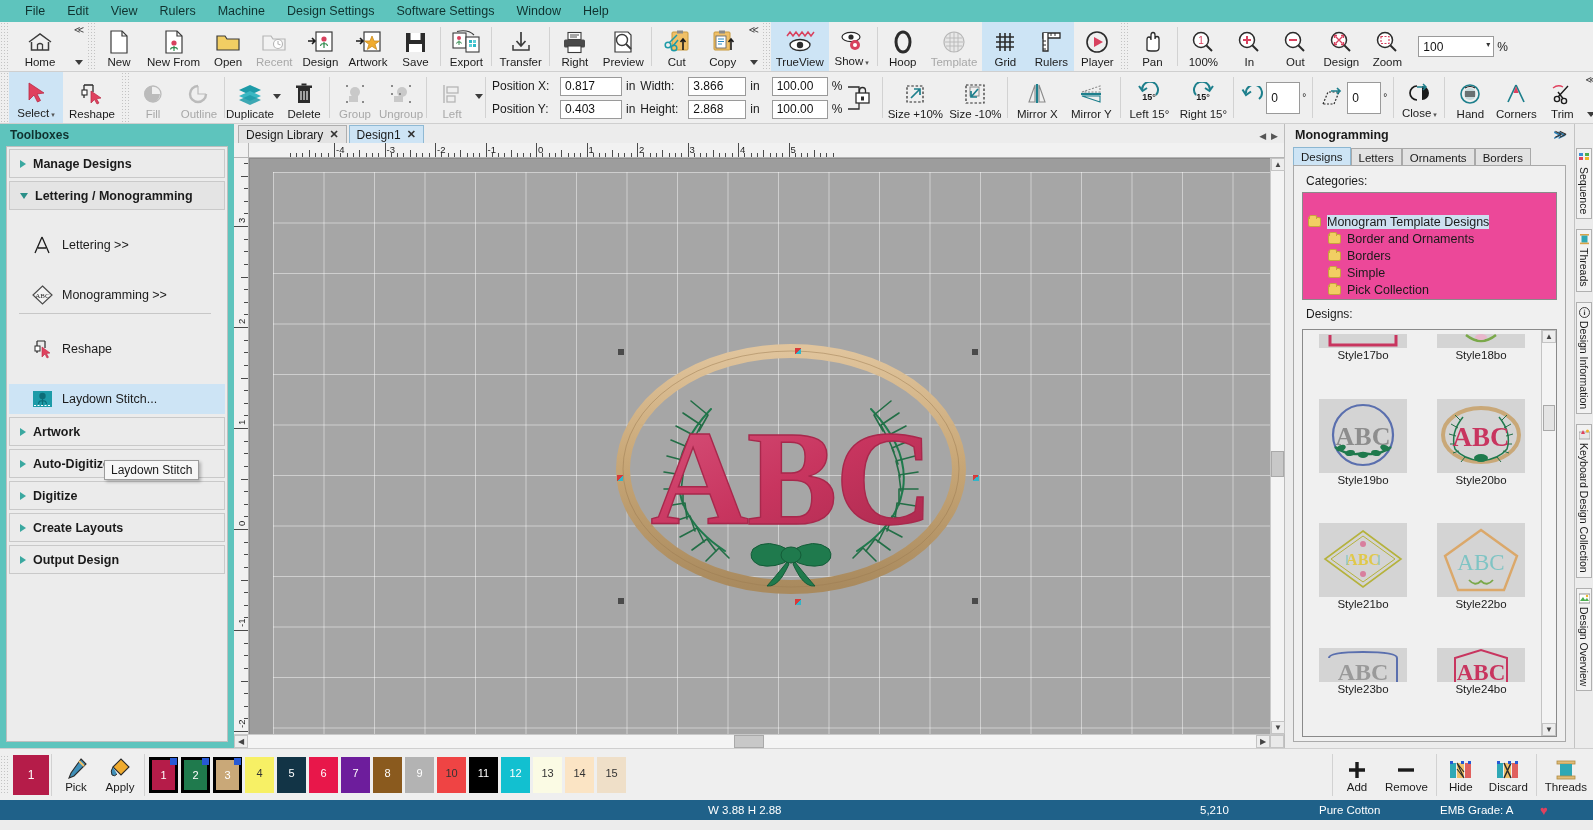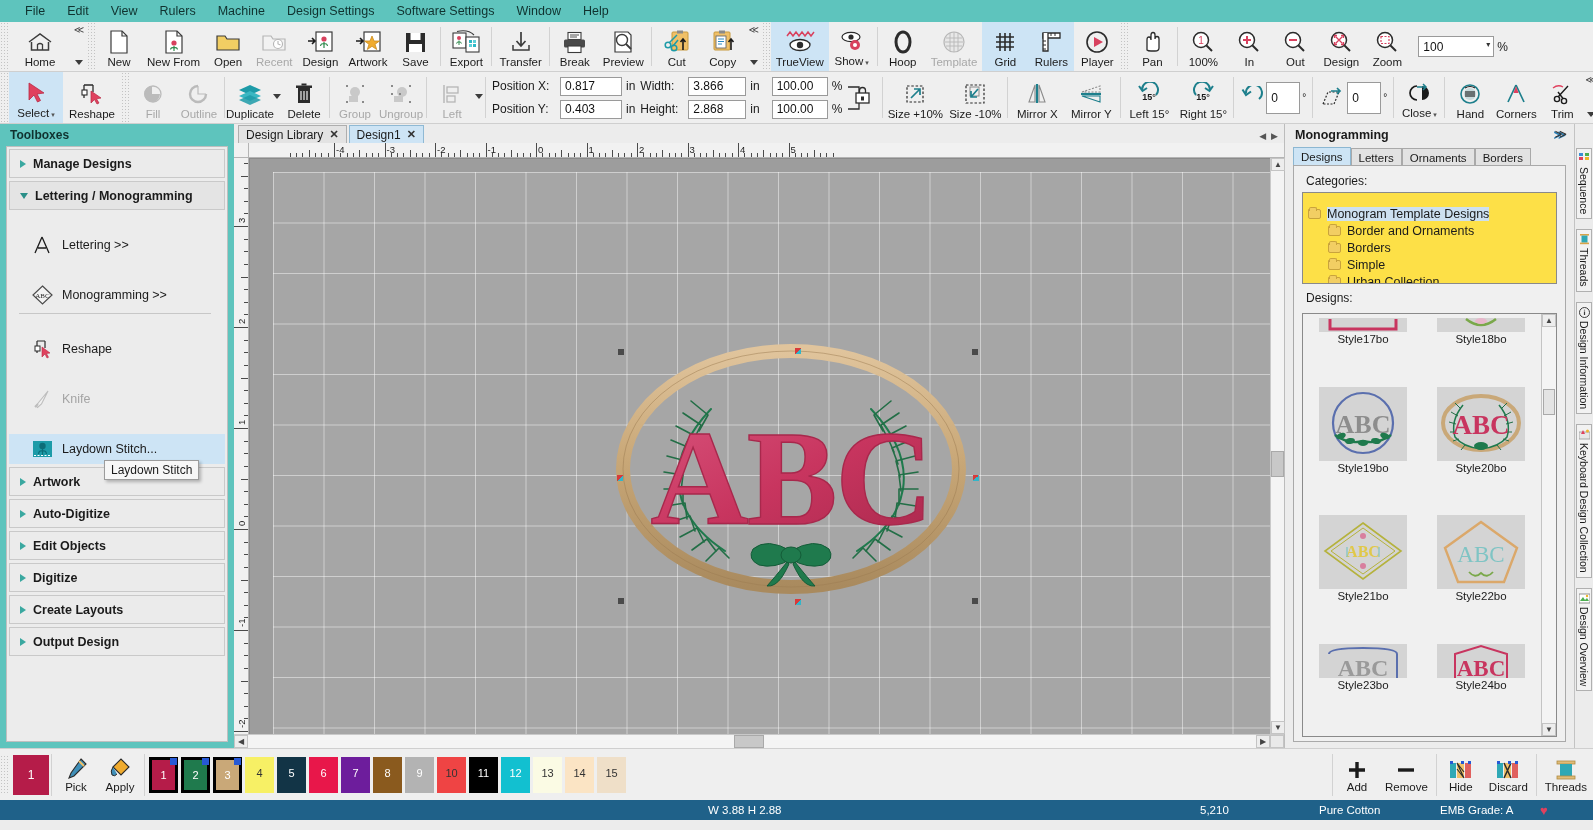--- a/index.html
+++ b/index.html
@@ -150,21 +150,21 @@
 
   
   .rightdock { width:290px; flex:0 0 290px; background:#ececec; border-left:1px solid #bcbcbc; display:flex; flex-direction:column; }
   .rd-head { height:22px; display:flex; align-items:center; justify-content:space-between; padding:0 8px 0 10px; font-weight:bold; font-size:12.5px; }
   .rd-expand { color:#2a7fb8; font-size:12px; }
   .rtabs { display:flex; align-items:flex-end; height:20px; padding-left:8px; }
   .rtab { height:18px; padding:0 7px; border:1px solid #a9a9a9; border-bottom:none; background:#e2e2e2; font-size:11.5px; display:flex; align-items:center; cursor:default; }
   .rtab.act { background:#cde4f5; border-color:#8cb7d2; height:19px; }
   .rd-pane { flex:1; border:1px solid #a9a9a9; margin:0 8px 6px; background:#f0f0f0; padding:8px 8px 4px; margin-top:-1px; display:flex; flex-direction:column; }
   .plabel { font-size:12px; margin:0 0 4px 4px; }
-  .catbox { border:1px solid #8a8a8a; background:#fde047; height:92px; padding:12px 3px; overflow:hidden; }
+  .catbox { border:1px solid #8a8a8a; background:#ec4899; height:108px; padding:20px 3px; overflow:hidden; }
   .catrow { display:flex; align-items:center; gap:6px; height:17px; padding-left:2px; font-size:12.5px; cursor:default; }
   .catrow.sel > span.txt { background:#cde0f0; }
   .catrow.child { padding-left:22px; }
   .folder { width:13px; height:11px; flex:0 0 13px; position:relative; }
   .folder i { position:absolute; left:0; top:1px; width:13px; height:10px; background:#f2ce63; border:1px solid #c9a33c; border-radius:0 2px 2px 2px; display:block; }
   .folder i:before { content:''; position:absolute; left:0; top:-3px; width:6px; height:3px; background:#f2ce63; border:1px solid #c9a33c; border-bottom:none; border-radius:2px 2px 0 0; }
   .gallery { flex:1; border:1px solid #8a8a8a; background:#f0f0f0; margin-top:4px; display:flex; overflow:hidden; position:relative; }
   .gal-grid { flex:1; padding:4px 6px; display:grid; grid-template-columns:1fr 1fr; gap:0 10px; overflow:hidden; }
   .gcell { display:flex; flex-direction:column; align-items:center; cursor:default; }
   .gthumb { width:88px; height:74px; background:#d4d4d4; display:flex; align-items:center; justify-content:center; }
@@ -348,21 +348,21 @@
 
     <div class="btn">
       <div class="ico">
         <svg width="25" height="23" viewBox="0 0 25 23">
             <rect x="6" y="1.5" width="13" height="7" fill="#fff" stroke="#3b3b3b" stroke-width="1.1"></rect>
             <path d="M8 4 H17 M8 6 H15" stroke="#3b3b3b" stroke-width=".9"></path>
             <rect x="2" y="8.5" width="21" height="8" rx="1.5" fill="#4a4a4a"></rect>
             <rect x="6" y="15" width="13" height="6.5" fill="#fff" stroke="#3b3b3b" stroke-width="1.1"></rect>
           </svg>
       </div>
-      <div class="lbl">Break</div>
+      <div class="lbl">Right</div>
     </div>
 
     <div class="btn">
       <div class="ico">
         <svg width="24" height="24" viewBox="0 0 24 24">
             <path d="M4 2 H17 L20 5 V22 H4 Z" fill="#fff" stroke="#3b3b3b" stroke-width="1.2"></path>
             <circle cx="11" cy="10" r="5.5" fill="none" stroke="#3b3b3b" stroke-width="1.4"></circle>
             <path d="M15 14 L20 19" stroke="#3b3b3b" stroke-width="1.8"></path>
           </svg>
       </div>
@@ -864,52 +864,39 @@
         <div class="tool">
           <span class="ti">
             <svg width="21" height="20" viewBox="0 0 21 20">
                 <path d="M5 2 V14 M5 2 H13 M13 2 V9" stroke="#2b2b2b" stroke-width="1.2" fill="none"></path>
                 <rect x="3" y="7" width="5" height="5" fill="#fff" stroke="#2b2b2b" stroke-width="1"></rect>
                 <path d="M10 8 L10 18 L13 15 L15 19 L16.5 18.3 L14.5 14.5 L18 14 Z" fill="#e0415e" stroke="#b82a45" stroke-width=".6"></path>
               </svg>
           </span>
           <span>Reshape</span>
         </div>
-        <div class="tool dis">
-          <span class="ti">
-            <svg width="21" height="20" viewBox="0 0 21 20">
-                <path d="M16 2 L7 13 L4 17 L5.5 18.5 L9.5 15 Z" fill="#f0f0f0" stroke="#bdbdbd" stroke-width="1.1"></path>
-                <path d="M3 18 L6 15" stroke="#bdbdbd" stroke-width="2"></path>
-              </svg>
-          </span>
-          <span>Knife</span>
-        </div>
         <div class="tool sel">
           <span class="ti">
             <svg width="21" height="20" viewBox="0 0 21 20">
                 <rect x="1" y="2" width="19" height="16" fill="#1d9ba8"></rect>
                 <circle cx="10.5" cy="7" r="3.2" fill="#0d6d78"></circle>
                 <path d="M10.5 10 V16 M10.5 12 Q7 11 6.5 15 M10.5 12 Q14 11 14.5 15" stroke="#0d6d78" stroke-width="1.2" fill="none"></path>
                 <path d="M2 16.5 H19" stroke="#fff" stroke-width="1" stroke-dasharray="2 1.5"></path>
               </svg>
           </span>
           <span>Laydown Stitch...</span>
         </div>
 
         <div class="tbx" style="margin-top:3px">
           <span class="arrow-r"></span>
           <span>Artwork</span>
         </div>
         <div class="tbx">
           <span class="arrow-r"></span>
           <span>Auto-Digitize</span>
-        </div>
-        <div class="tbx">
-          <span class="arrow-r"></span>
-          <span>Edit Objects</span>
         </div>
         <div class="tbx">
           <span class="arrow-r"></span>
           <span>Digitize</span>
         </div>
         <div class="tbx">
           <span class="arrow-r"></span>
           <span>Create Layouts</span>
         </div>
         <div class="tbx">
@@ -1239,21 +1226,21 @@
           <div class="catrow child">
             <span class="folder">
                 <i></i>
               </span>
             <span class="txt">Simple</span>
           </div>
           <div class="catrow child">
             <span class="folder">
                 <i></i>
               </span>
-            <span class="txt">Urban Collection</span>
+            <span class="txt">Pick Collection</span>
           </div>
         </div>
         <div class="plabel" style="margin-top:7px">Designs:</div>
         <div class="gallery">
           <div class="gal-grid">
 
             <div class="gcell">
               <div class="gthumb" style="height:14px;align-items:flex-end">
                 <svg width="74" height="14" viewBox="0 0 74 14">
                     <path d="M4 1 V11 H70 V1" fill="none" stroke="#c8355f" stroke-width="3"></path>

